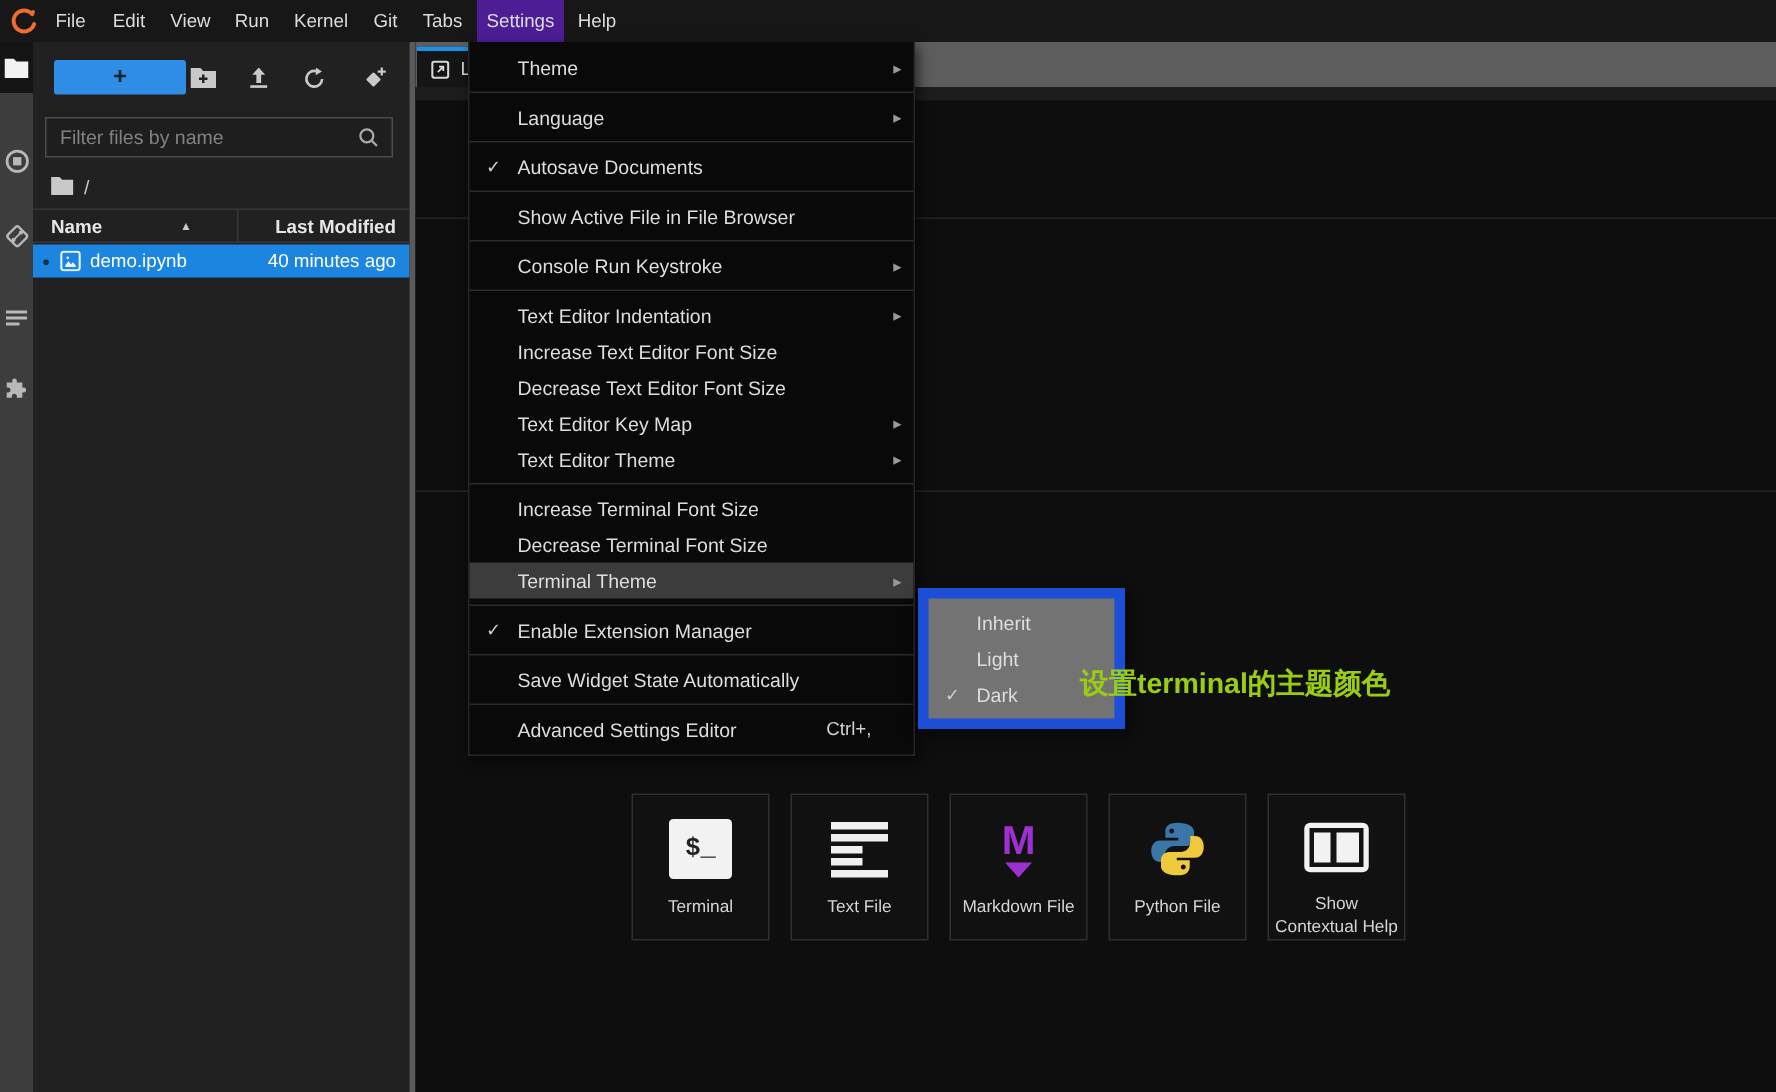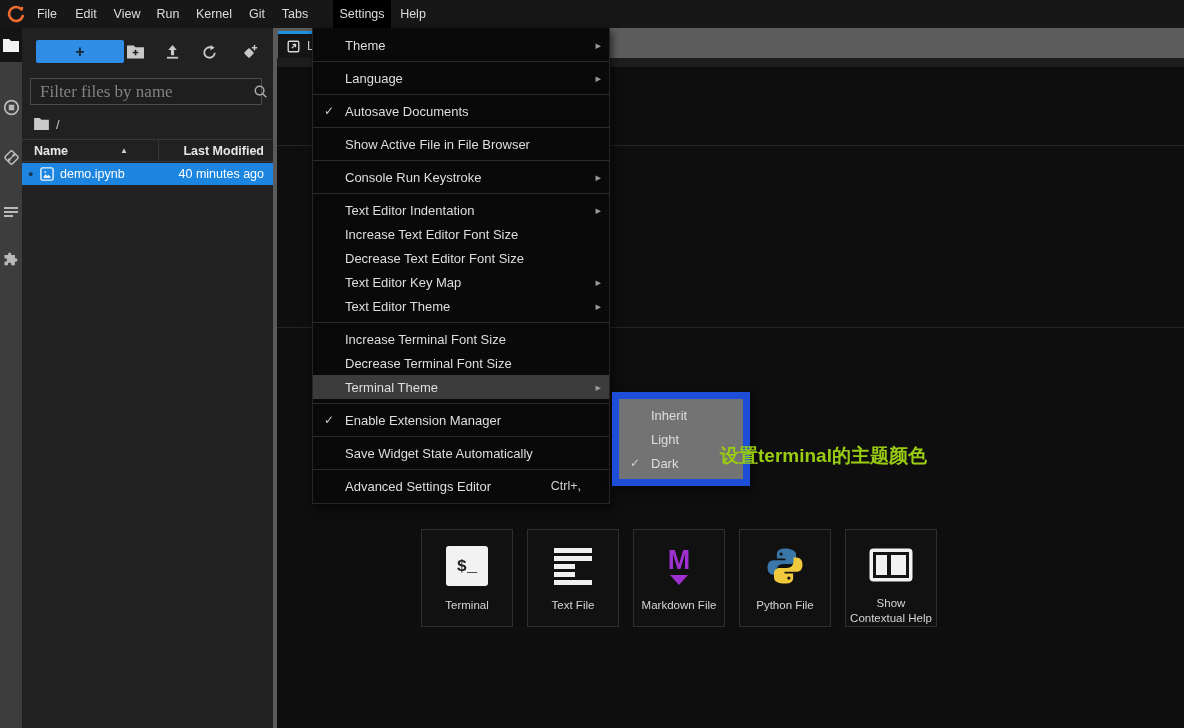--- a/index.html
+++ b/index.html
@@ -6,21 +6,21 @@
   html,body { width:1184px; height:728px; overflow:hidden; background:#0e0e0e;
     font-family:"Liberation Sans","DejaVu Sans",sans-serif; color:#d6d6d6; }
 
   
   .menubar { position:absolute; left:0; top:0; width:1184px; height:28px;
     background:#171717; display:flex; align-items:stretch; z-index:40; }
   .logo { width:22px; margin-left:5px; display:flex; align-items:center; justify-content:center; }
   .mb-items { display:flex; align-items:stretch; margin-left:2px; }
   .mb-item { margin-right:3px; display:flex; align-items:center; justify-content:center;
     font-size:12.5px; color:#dcdcdc; cursor:default; }
-  .mb-item.is-active { background:#000000;margin-left:15px; }
+  .mb-item.is-active { background:#4c1d95; }
   .mb-w0{width:36px}.mb-w1{width:36px}.mb-w2{width:40px}.mb-w3{width:36px}
   .mb-w4{width:50px}.mb-w5{width:30px}.mb-w6{width:40px}.mb-w7{width:58px}.mb-w8{width:38px}
 
   
   .activity-bar { position:absolute; left:0; top:28px; width:22px; height:700px; background:#3d3d3d; }
   .ab-item { width:22px; height:34px; display:flex; align-items:center; justify-content:center;
     color:#b9b9b9; }
   .ab-item.is-active { background:#141414; color:#f2f2f2; }
   .ab-running{margin-top:28px}.ab-git{margin-top:16px}.ab-toc{margin-top:21px}.ab-ext{margin-top:13px}
 
@@ -28,21 +28,21 @@
   .file-panel { position:absolute; left:22px; top:28px; width:251px; height:700px; background:#212121; }
   .fp-toolbar { position:absolute; left:0; top:12px; width:100%; height:28px; }
   .new-launcher { position:absolute; left:14px; top:0; width:88px; height:23px; background:#2f8de5;
     border:none; border-radius:2px; color:#142430; font-size:16px; font-weight:bold; line-height:20px; cursor:pointer; }
   .tbtn { position:absolute; top:1px; width:26px; height:22px; background:none; border:none;
     color:#c9c9c9; display:flex; align-items:center; justify-content:center; cursor:pointer; }
   .tb-newfolder{left:100px}.tb-upload{left:137px}.tb-refresh{left:174px}.tb-clone{left:215px}
   .search-box { position:absolute; left:8px; top:50px; width:232px; height:27px;
     border:1px solid #4c4c4c; background:#1e1e1e; display:flex; align-items:center; }
   .search-box input { flex:1; background:transparent; border:none; outline:none; color:#3b82f6;
-    font-size:17px; padding:0 4px 0 9px; font-family:Liberation Serif, serif; }
+    font-size:13px; padding:0 4px 0 9px; font-family:Liberation Sans, sans-serif; }
   .search-box input::placeholder { color:#828282; }
   .search-icon { color:#aaaaaa; padding-right:8px; display:flex; }
   .breadcrumb { position:absolute; left:12px; top:86px; height:20px; display:flex; align-items:center;
     gap:7px; color:#c9c9c9; font-size:13px; }
   .listing-header { position:absolute; left:0; top:111px; width:251px; height:23px;
     border-top:1px solid #373737; border-bottom:1px solid #373737; display:flex; align-items:center;
     font-size:12.5px; font-weight:bold; color:#e6e6e6; }
   .lh-name { padding-left:12px; }
   .lh-sort { font-size:8px; color:#cccccc; margin-left:52px; }
   .lh-div { width:1px; height:100%; background:#373737; margin-left:30px; }

